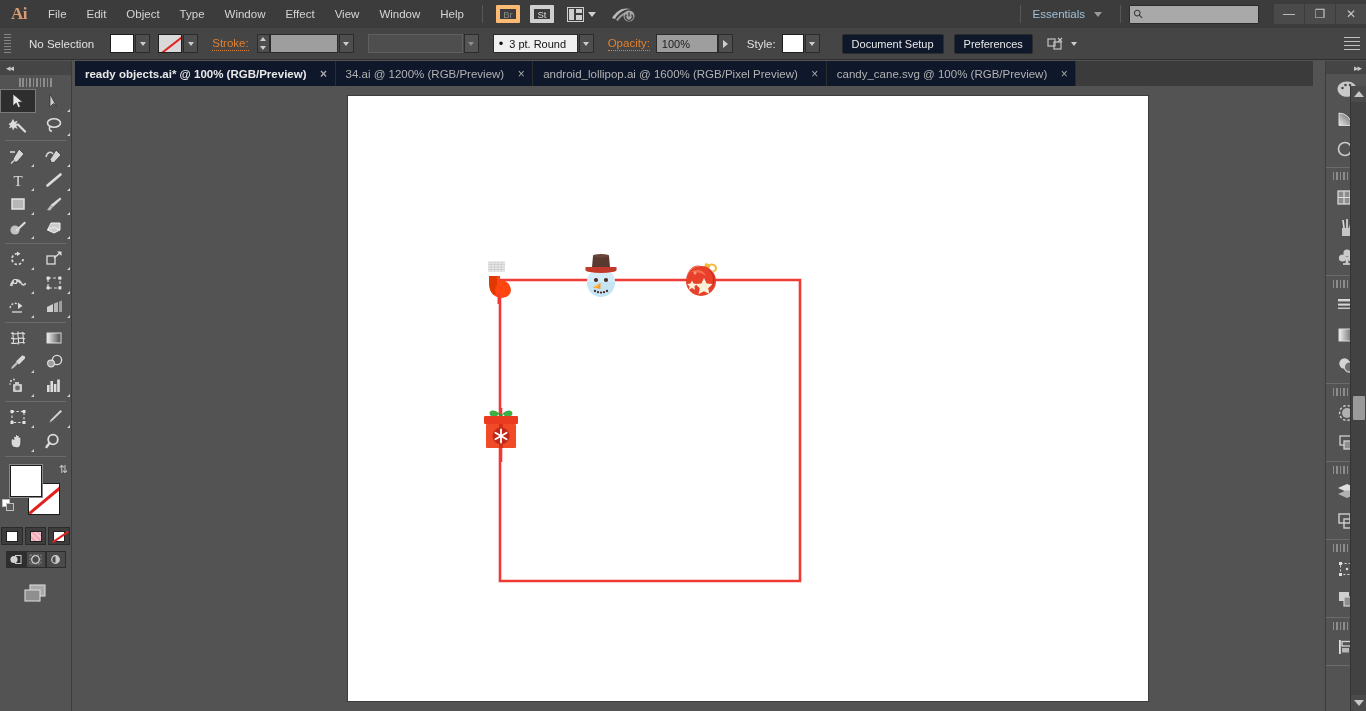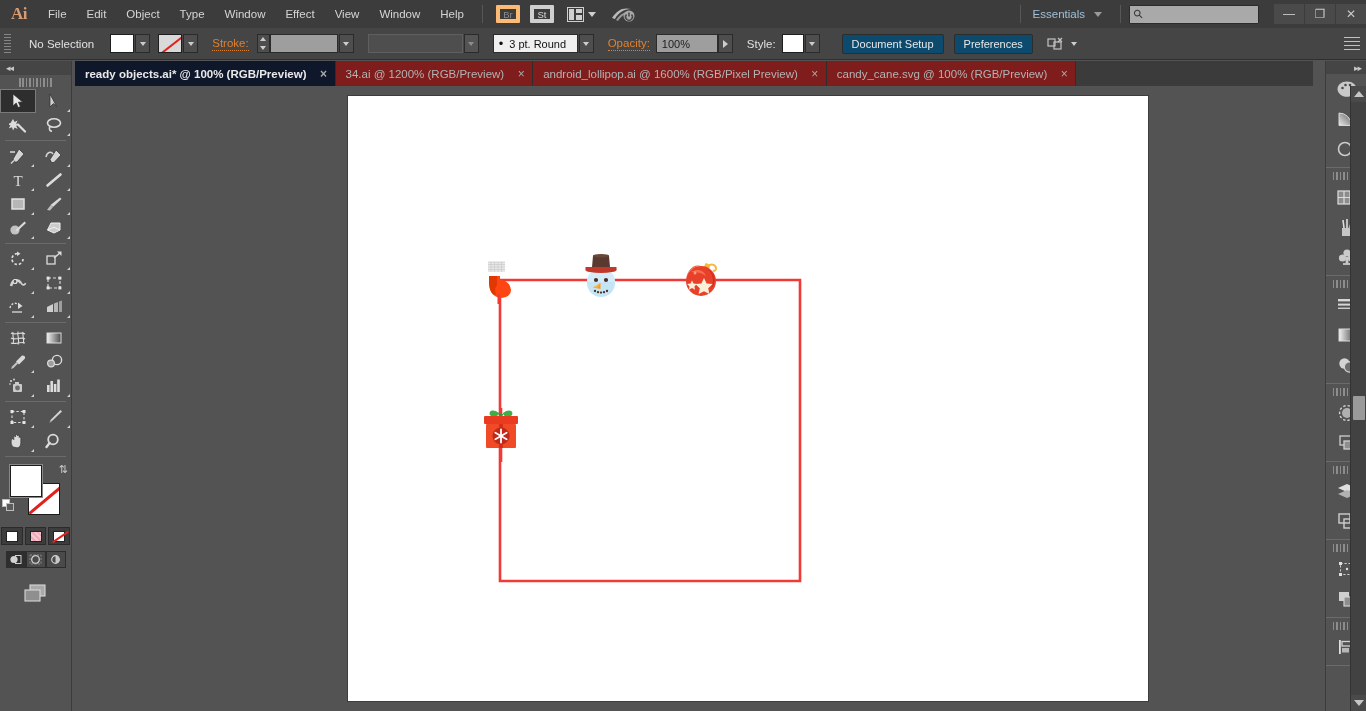--- a/index.html
+++ b/index.html
@@ -92,36 +92,36 @@
     height:19px; background:#9e9e9e; border:1px solid #2b2b2b; color:#1d1d1d;
     font-size:11px; display:flex; align-items:center; padding:0 5px;
   }
   .field-dark { background:#4e4e4e; border:1px solid #5f5f5f; }
   .field-lite { background:#f0f0f0; color:#111; }
   .play { width:15px; height:19px; background:#4e4e4e; border:1px solid #2b2b2b;
           display:flex; align-items:center; justify-content:center; }
   .play i { width:0;height:0;border-top:4px solid transparent;border-bottom:4px solid transparent;
             border-left:5px solid #cdcdcd; }
   .btn {
-    height:20px; background:#0c4a6e; border:1px solid #2c2c2c; border-radius:2px;
+    height:20px; background:#0f172a; border:1px solid #2c2c2c; border-radius:2px;
     color:#e8e8e8; font-size:11px; display:flex; align-items:center; padding:0 9px;
     white-space:nowrap;
   }
   .cb-right { margin-left:auto; display:flex; align-items:center; padding-right:6px; }
   .menu-dots { width:16px;height:16px; display:flex;flex-direction:column;justify-content:center; }
   .menu-dots span{ height:1.5px; background:#c0c0c0; margin:1.5px 0; }
 
   
   .tabbar {
     position:absolute; left:75px; top:61px; width:1216px; height:25px;
     background:#3b3b3b; display:flex; align-items:flex-end;
   }
   .tab {
     height:25px; display:flex; align-items:center; padding:0 6px 0 10px;
-    font-size:11.5px; color:#b2b2b2; background:#7f1d1d;
+    font-size:11.5px; color:#b2b2b2; background:#0f172a;
     border-right:1px solid #2d2d2d; white-space:nowrap;
   }
   .tab.active { background:#0f172a; color:#e9e9e9; font-weight:bold; }
   .tab .x { margin-left:12px; color:#aaa; font-size:12px; width:10px; text-align:center; }
   .tabbar-edge { position:absolute; left:1291px; top:61px; width:22px; height:25px; background:#3b3b3b; }
 
   
   .toolbar {
     position:absolute; left:0; top:61px; width:72px; height:650px; background:#535353;
     border-right:1px solid #3c3c3c;

